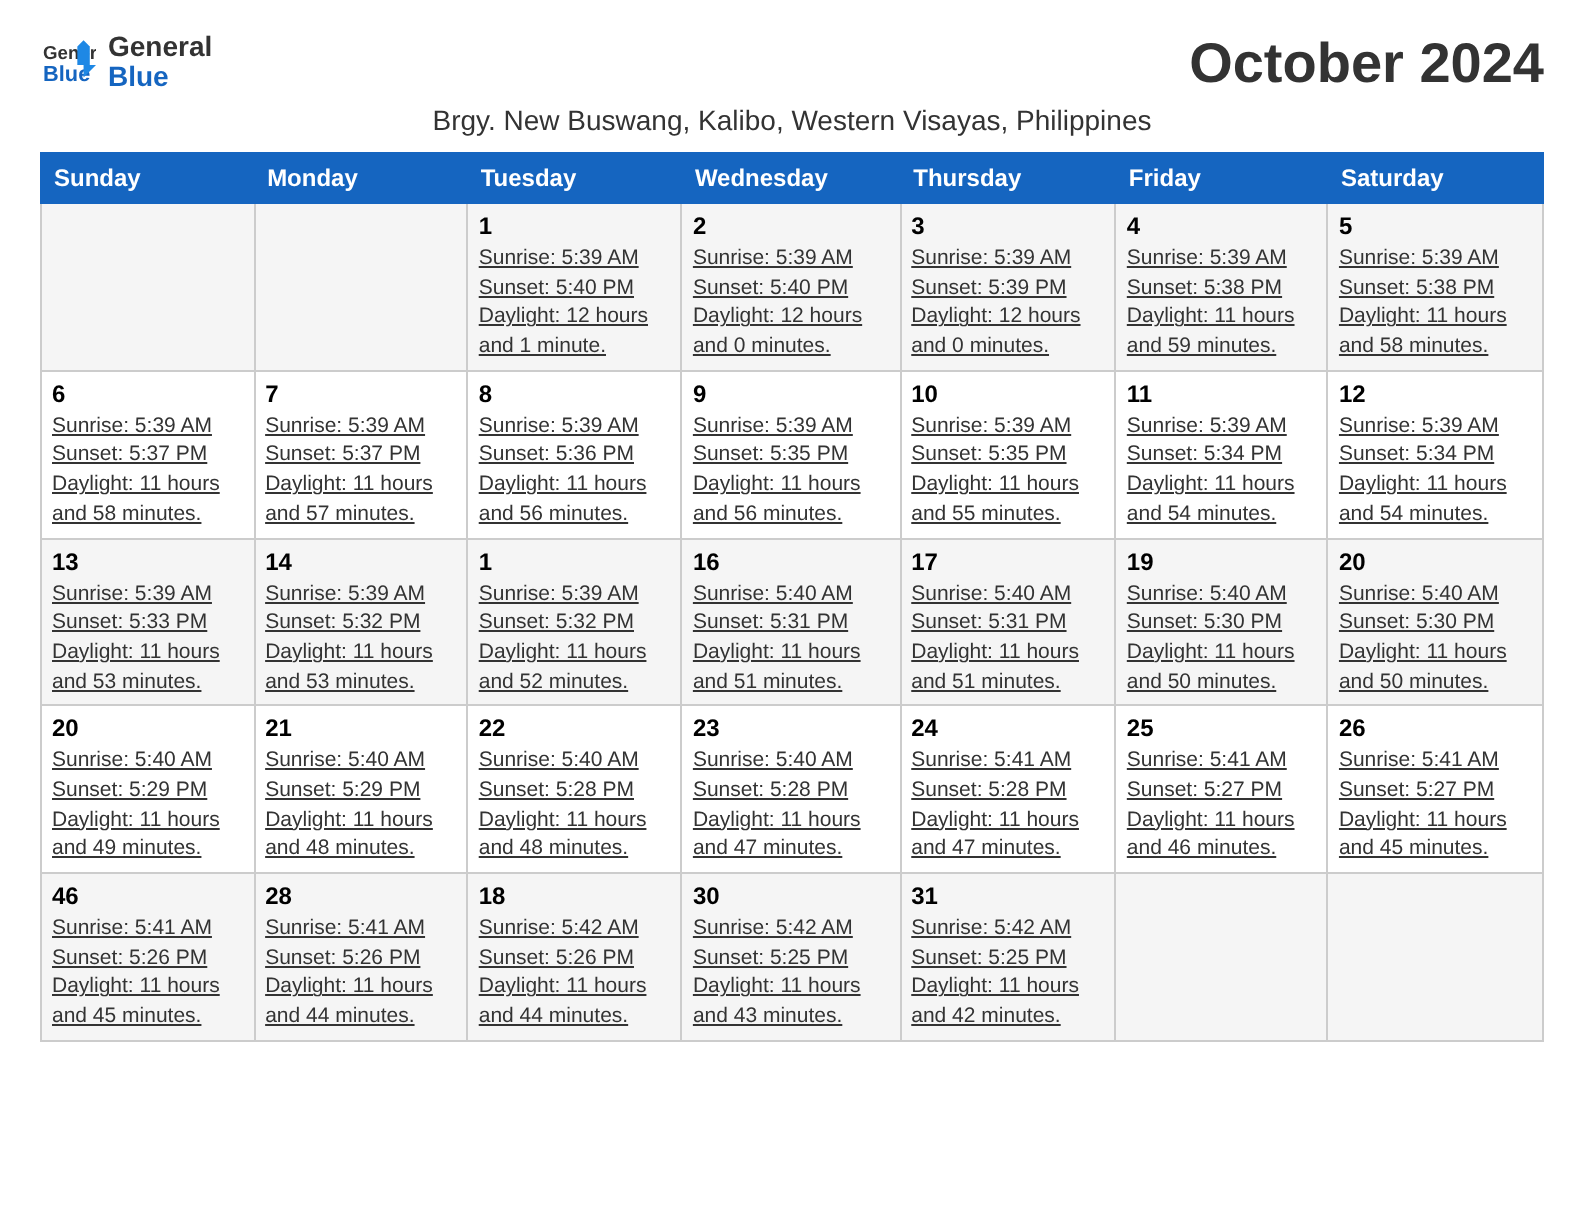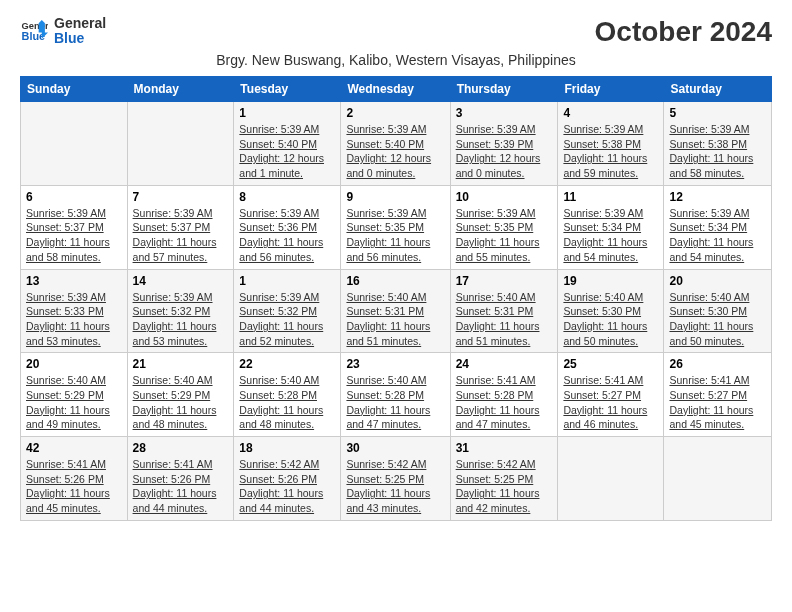--- a/index.html
+++ b/index.html
@@ -221,21 +221,21 @@
           <span class="day-num">25</span>
           <div class="day-info">Sunrise: 5:41 AM<br>Sunset: 5:27 PM<br>Daylight: 11 hours and 46 minutes.</div>
         </td>
         <td>
           <span class="day-num">26</span>
           <div class="day-info">Sunrise: 5:41 AM<br>Sunset: 5:27 PM<br>Daylight: 11 hours and 45 minutes.</div>
         </td>
       </tr>
       <tr>
         <td>
-          <span class="day-num">42</span>
+          <span class="day-num">46</span>
           <div class="day-info">Sunrise: 5:41 AM<br>Sunset: 5:26 PM<br>Daylight: 11 hours and 45 minutes.</div>
         </td>
         <td>
           <span class="day-num">28</span>
           <div class="day-info">Sunrise: 5:41 AM<br>Sunset: 5:26 PM<br>Daylight: 11 hours and 44 minutes.</div>
         </td>
         <td>
           <span class="day-num">18</span>
           <div class="day-info">Sunrise: 5:42 AM<br>Sunset: 5:26 PM<br>Daylight: 11 hours and 44 minutes.</div>
         </td>

